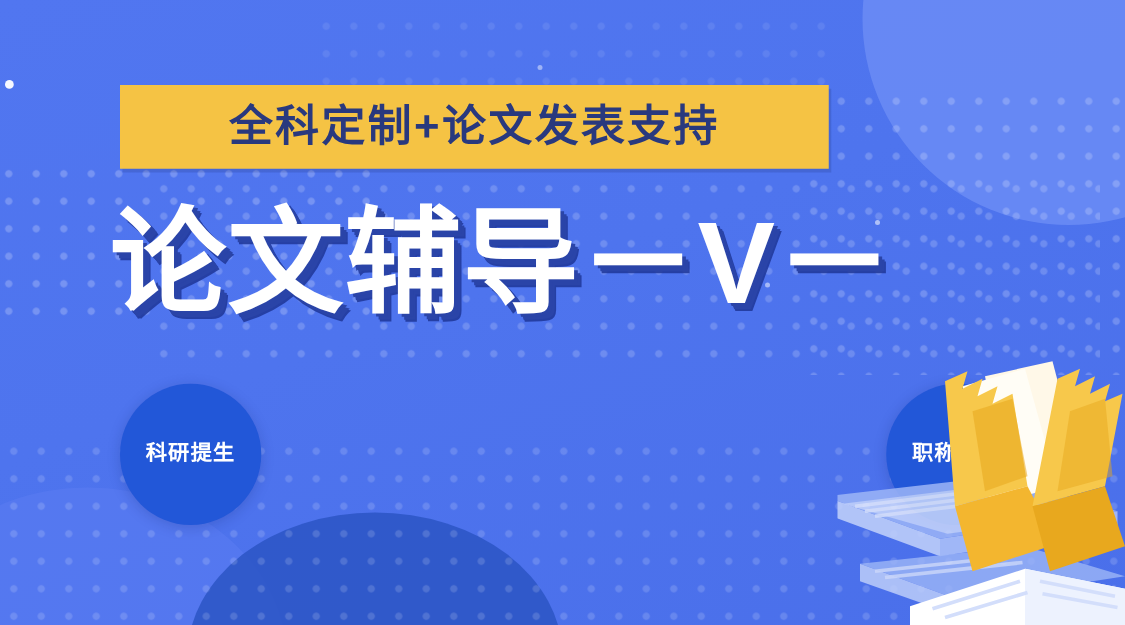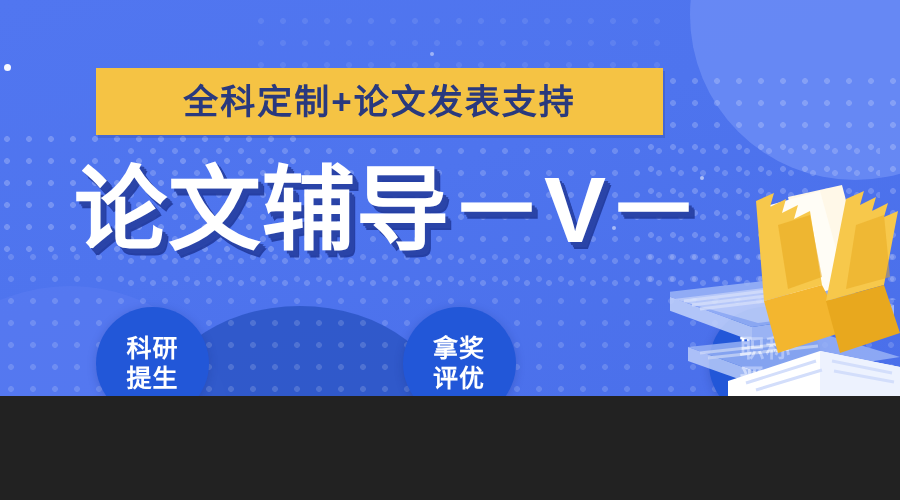--- a/index.html
+++ b/index.html
@@ -4,21 +4,21 @@
 <title>论文辅导 Banner</title>
 <style>
   html, body {
     margin: 0;
     padding: 0;
     background: #222;
   }
   #stage {
     position: relative;
     width: 900px;
-    height: 396px;
+    height: 500px;
     overflow: hidden;
     background: #0369a1;
     font-family: "Liberation Sans", "DejaVu Sans", sans-serif;
     -webkit-font-smoothing: antialiased;
   }
 
   
   .bg-base {
     position: absolute;
     inset: 0;
@@ -92,21 +92,21 @@
     font-size: 35px;
     font-weight: 700;
     letter-spacing: 2px;
     line-height: 1;
     white-space: nowrap;
   }
 
   
   .headline {
     position: absolute;
-    left: 74px;
+    left: 88px;
     top: 160px;
     font-size: 93px;
     font-weight: 700;
     color: #ffffff;
     line-height: 1.08;
     letter-spacing: 1px;
     white-space: nowrap;
     text-shadow:
        3px 3px 0 #2A44A8,
        5px 5px 0 #2A44A8,
@@ -123,25 +123,24 @@
     display: flex;
     justify-content: space-between;
     align-items: center;
   }
   .badge {
     width: 113px;
     height: 113px;
     border-radius: 50%;
     background: #2257D8;
     display: flex;
-    flex-direction: column;
     align-items: center;
     justify-content: center;
     color: #ffffff;
-    font-size: 25px;
+    font-size: 17px;
     font-weight: 700;
     line-height: 1.22;
     letter-spacing: 1px;
     box-shadow: 0 2px 10px rgba(16,36,110,.22);
   }
   .badge span { display: block; }
 
   
   .books { position: absolute; right: 0; bottom: 0; width: 230px; height: 215px; }
 </style>
@@ -169,24 +168,20 @@
   <div class="ribbon">
     <div class="ribbon-text">全科定制+论文发表支持</div>
   </div>
 
   <div class="headline">论文辅导－V－</div>
 
   <div class="badges">
     <div class="badge">
       <span>科研</span>
       <span>提生</span>
-    </div>
-    <div class="badge">
-      <span>拿奖</span>
-      <span>评优</span>
     </div>
     <div class="badge">
       <span>职称</span>
       <span>晋升</span>
     </div>
   </div>
 
   <svg class="books" viewBox="0 0 230 215">
 
     <g opacity=".85">

